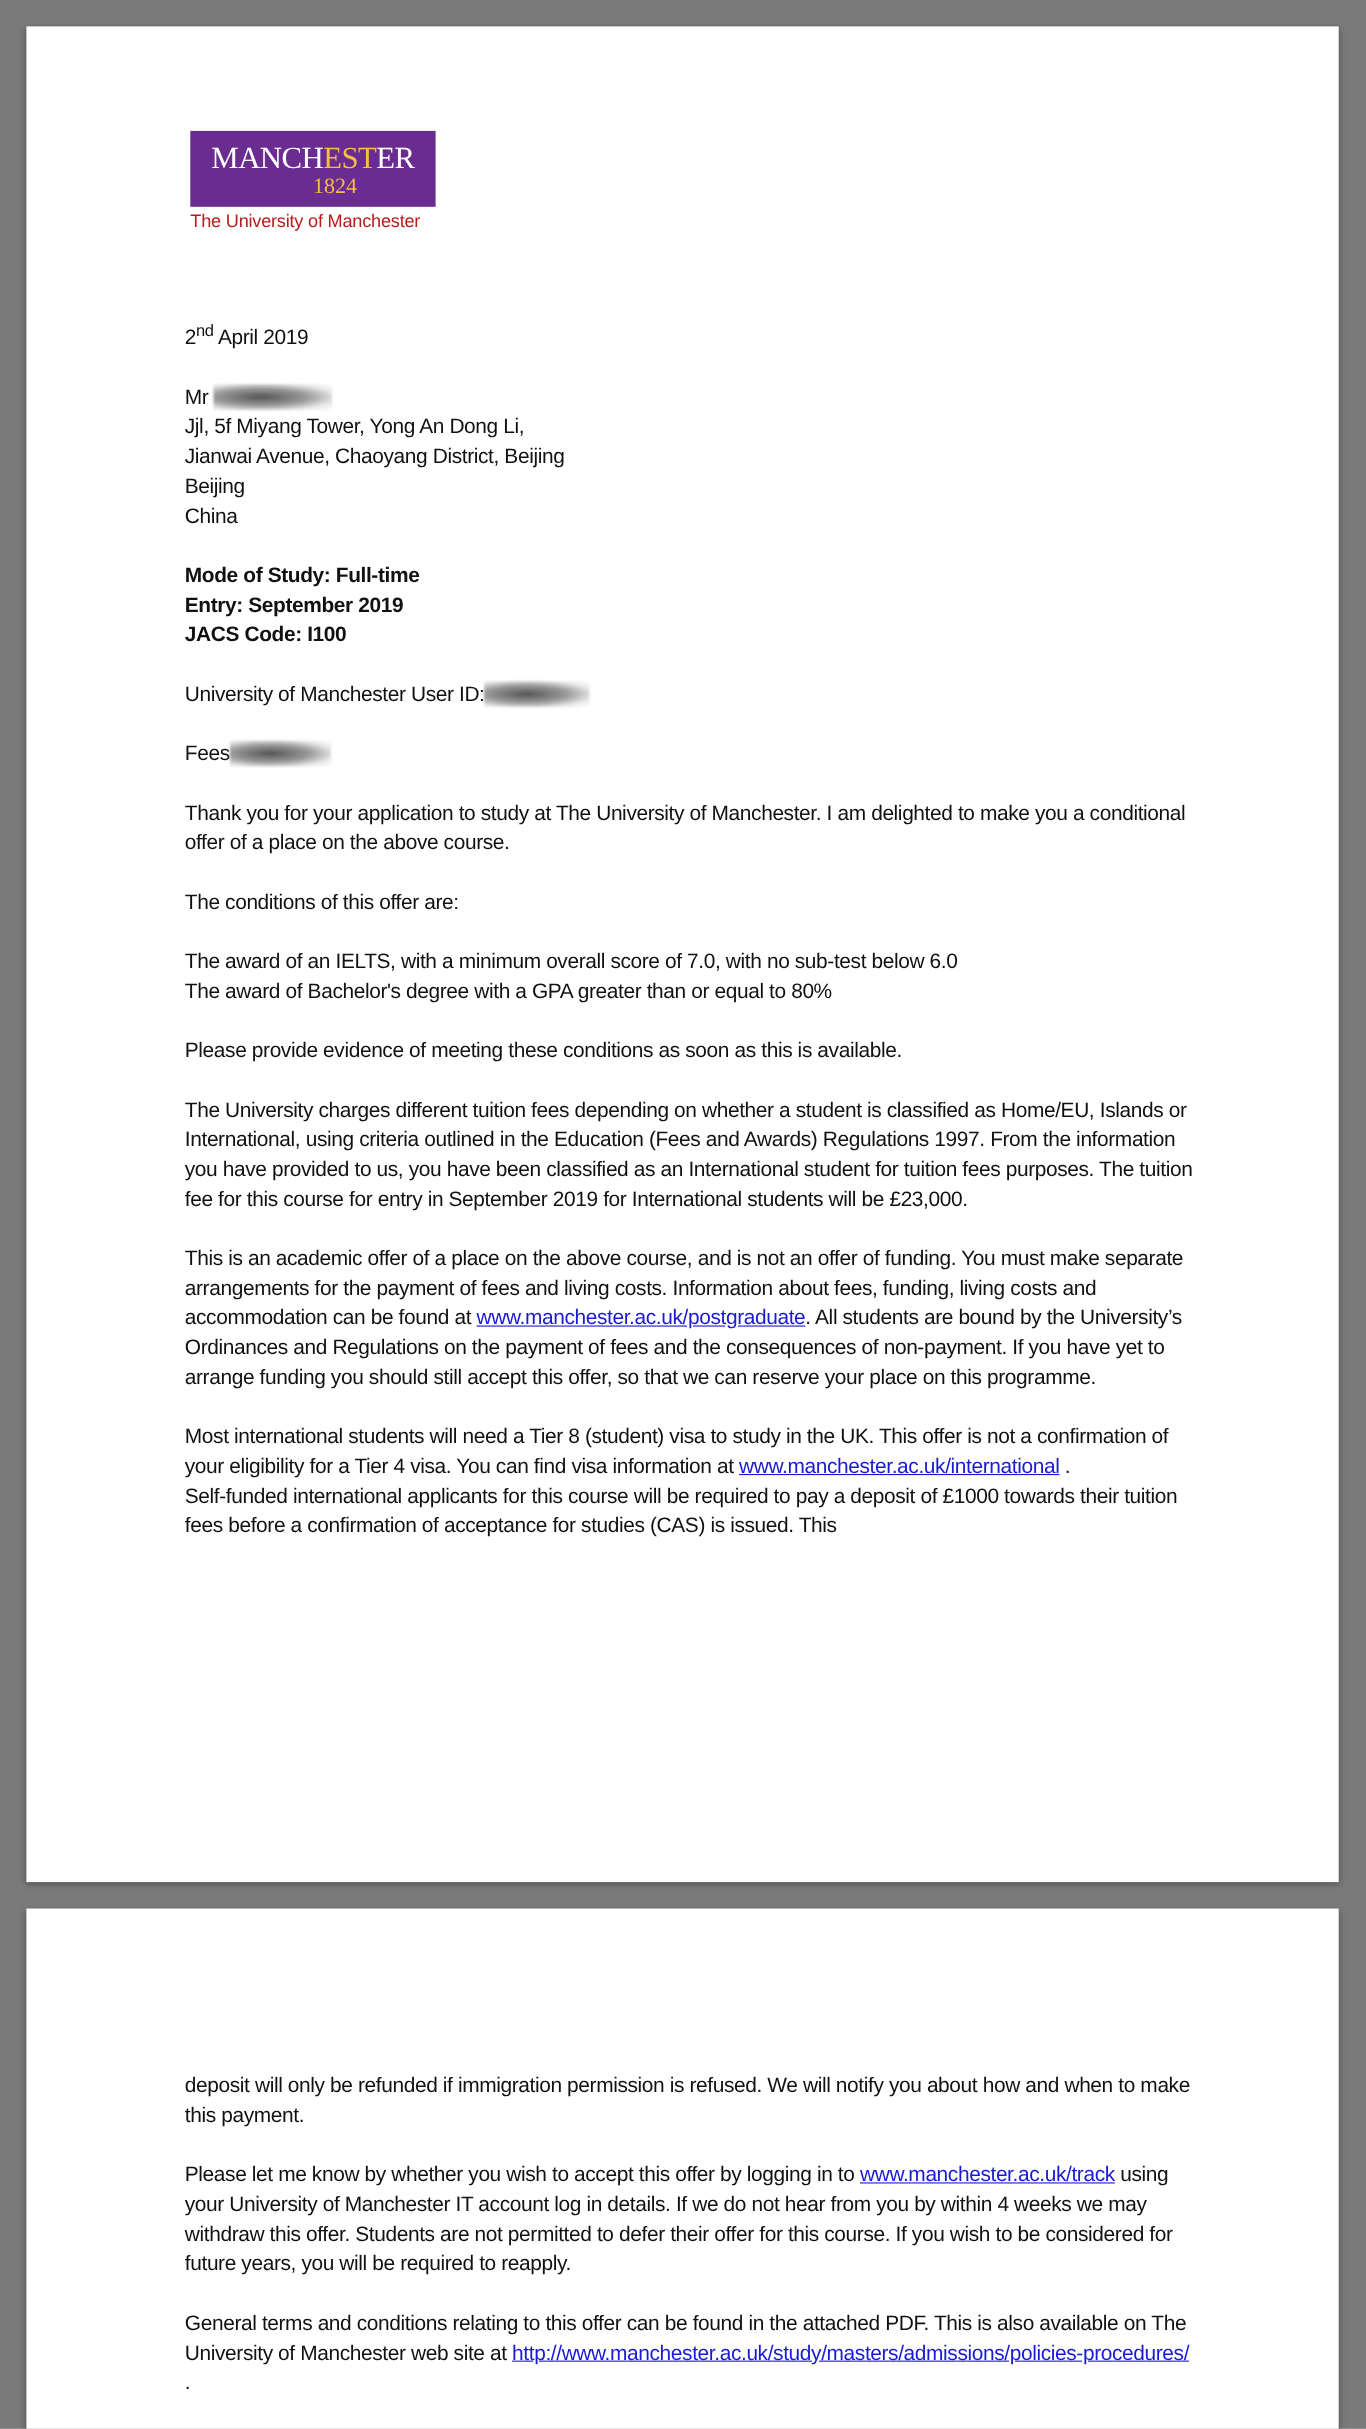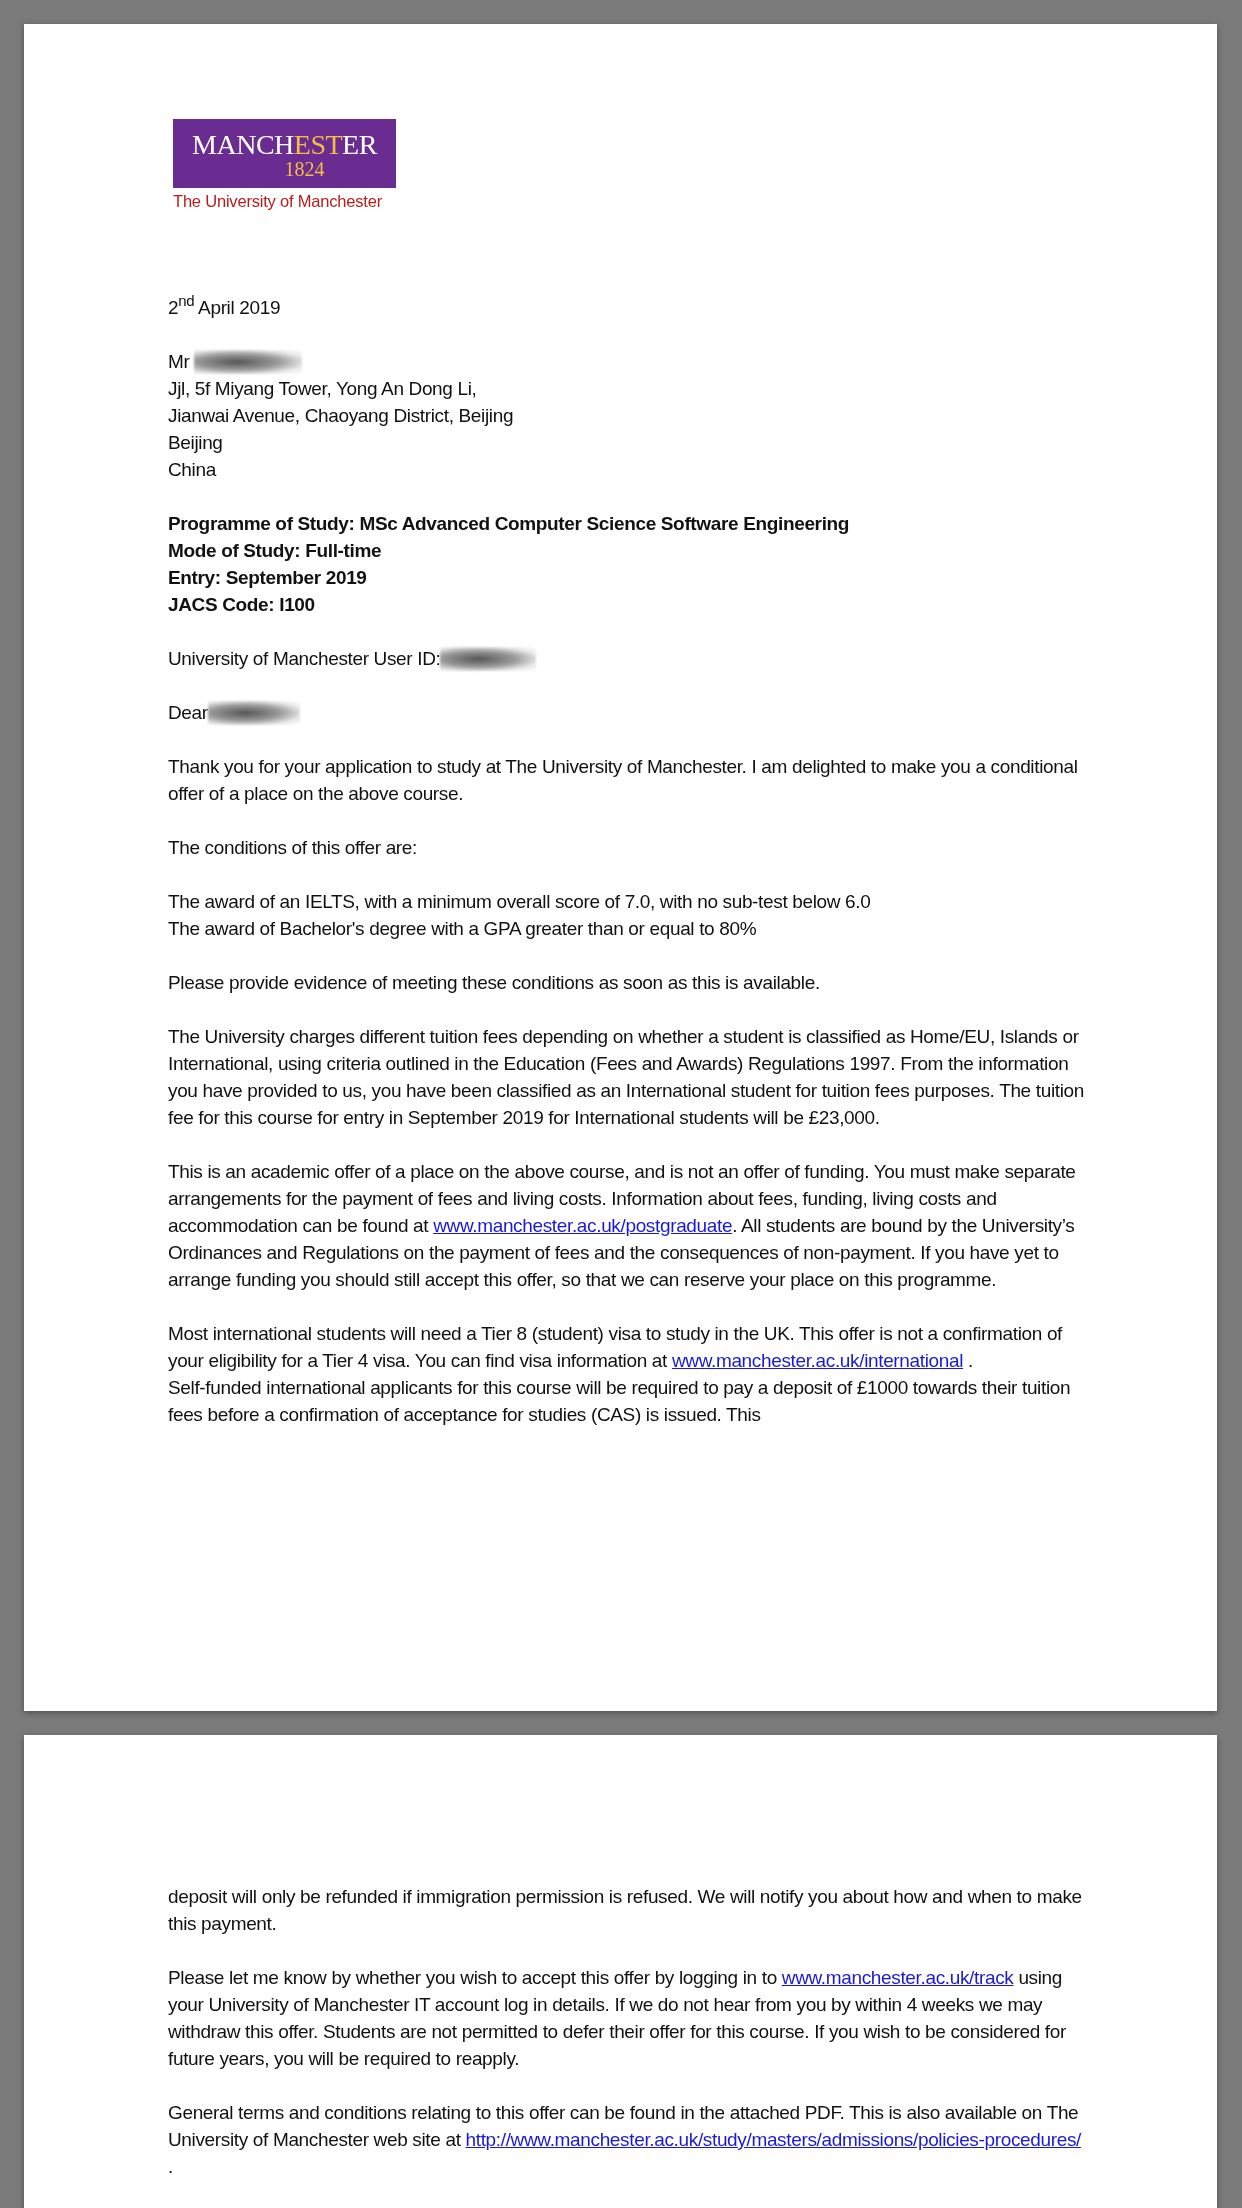--- a/index.html
+++ b/index.html
@@ -61,29 +61,28 @@
     <div class="gap"></div>
     <p><span>Mr</span> <span class="redact" style="width:108px;"></span></p>
     <div>
       <p>Jjl, 5f Miyang Tower, Yong An Dong Li,</p>
       <p>Jianwai Avenue, Chaoyang District, Beijing</p>
       <p>Beijing</p>
       <p>China</p>
     </div>
     <div class="gap"></div>
     <div class="bold">
-      <p>Programme of Study: MSc Advanced Computer Science  Software Engineering</p>
       <p>Mode of Study: Full-time</p>
       <p>Entry: September 2019</p>
       <p>JACS Code: I100</p>
     </div>
     <div class="gap"></div>
     <p><span>University of Manchester User ID:</span><span class="redact" style="width:96px;"></span></p>
     <div style="height:27px;"></div>
-    <p><span>Dear</span><span class="redact" style="width:92px;"></span></p>
+    <p><span>Fees</span><span class="redact" style="width:92px;"></span></p>
     <div style="height:27px;"></div>
     <p>Thank you for your application to study at The University of Manchester. I am delighted to make you a conditional offer of a place on the above course.</p>
     <div class="gap"></div>
     <p>The conditions of this offer are:</p>
     <div class="gap"></div>
     <p>The award of an IELTS, with a minimum overall score of 7.0, with no sub-test below 6.0</p>
     <p>The award of Bachelor's degree with a GPA greater than or equal to 80%</p>
     <div class="gap"></div>
     <p>Please provide evidence of meeting these conditions as soon as this is available.</p>
     <div class="gap"></div>

